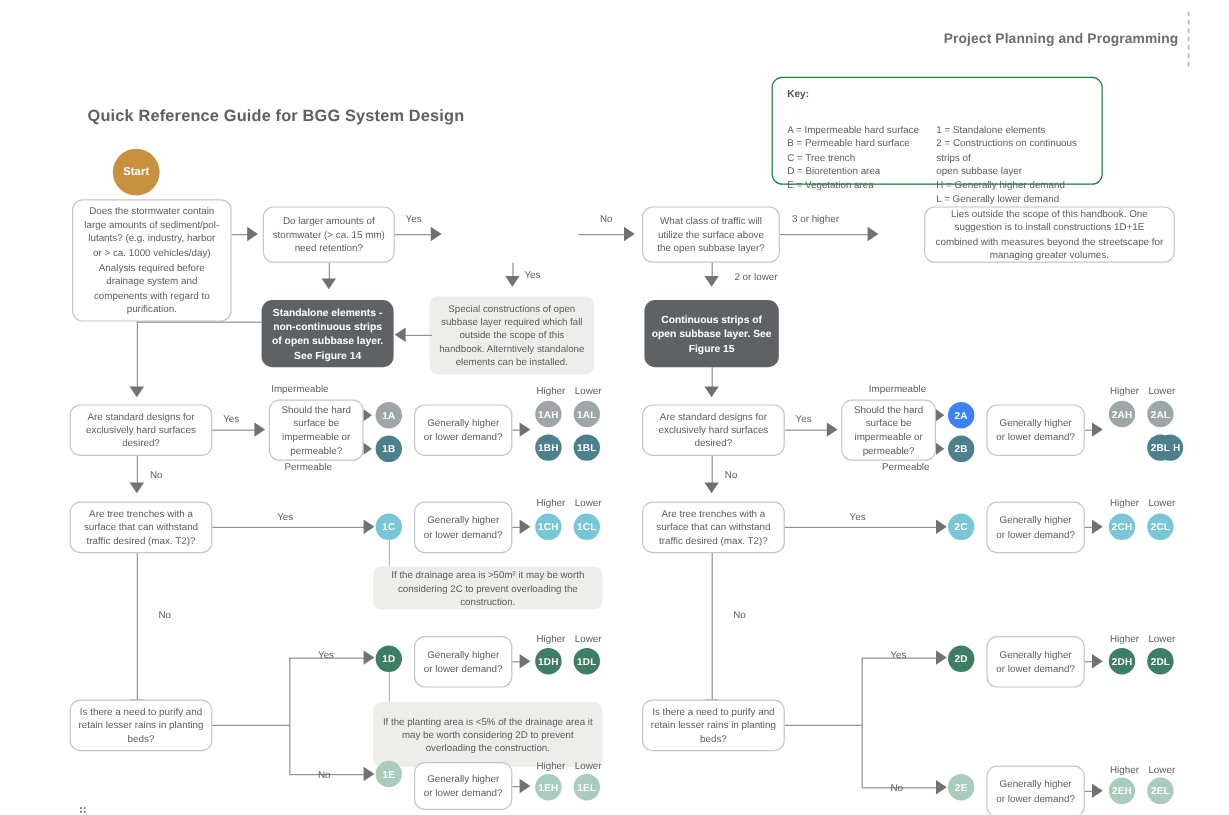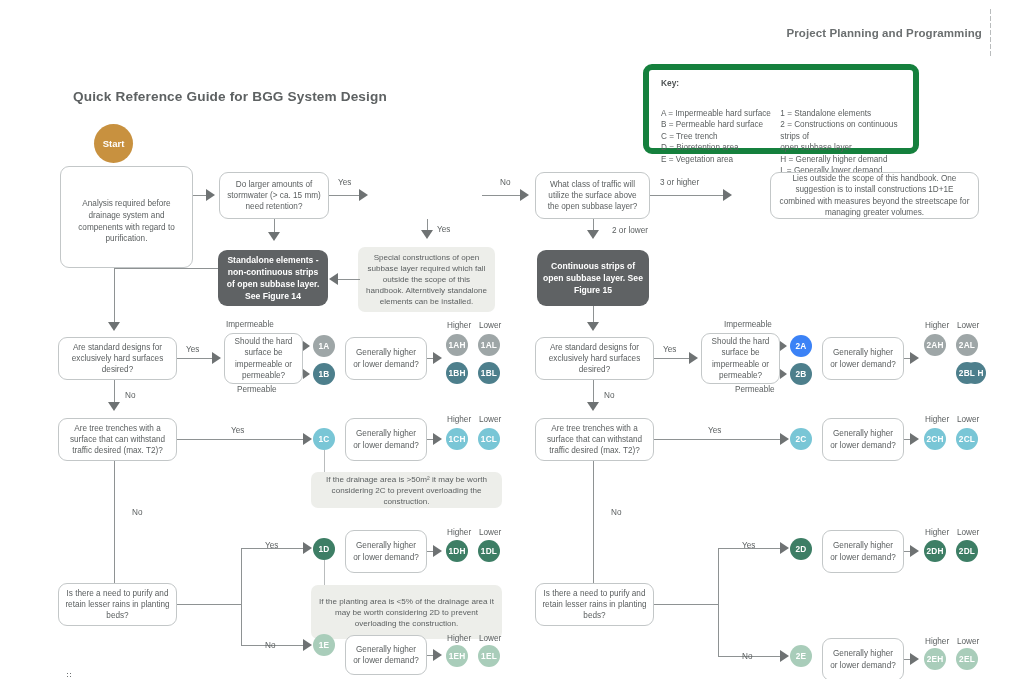--- a/index.html
+++ b/index.html
@@ -24,21 +24,21 @@
   }
   .corner-mark{
     position:absolute;left:66px;top:672px;width:6px;height:6px;
     background-image:radial-gradient(#6f7374 42%, transparent 43%);
     background-size:3px 3px;
   }
 
   
   .keybox{
     position:absolute;left:643px;top:64px;width:276px;height:90px;
-    border:6px solid #15803d;border-radius:9px;background:#fff;
+    border:1px solid #15803d;border-radius:9px;background:#fff;
     box-sizing:border-box;padding:8px 12px;
   }
   .keybox .ktitle{font-size:8.4px;font-weight:bold;color:#4e5253;margin-bottom:1px;}
   .kcols{display:flex;margin-top:20px;}
   .kcol{font-size:8.2px;line-height:11.4px;color:#5c6061;}
   .kcol.left{width:168px;}
   .kcol.right{width:170px;}
 
   
   .main-title{
@@ -119,20 +119,21 @@
         <div>H = Generally higher demand</div>
         <div>L = Generally lower demand</div>
       </div>
     </div>
   </div>
 
   <div class="main-title">Quick Reference Guide for BGG System Design</div>
   <div class="start">Start</div>
 
   <div class="node tall" style="left:60px;top:166px;width:133px;height:102px;flex-direction:column;">
+    <div style="padding:0 2px;">Does the stormwater contain large amounts of sediment/pol-lutants? (e.g. industry, harbor or &gt; ca. 1000 vehicles/day)</div>
     <div style="height:9px;"></div>
     <div style="padding:0 2px;">Analysis required before drainage system and compenents with regard to purification.</div>
   </div>
 
   <div class="ln h" style="left:193px;top:195px;width:15px;"></div>
   <div class="arr r" style="left:206px;top:189px;"></div>
 
   <div class="node" style="left:219px;top:172px;width:110px;height:47px;">
     <span>Do larger amounts of stormwater  (&gt; ca. 15 mm) need retention?</span>
   </div>

